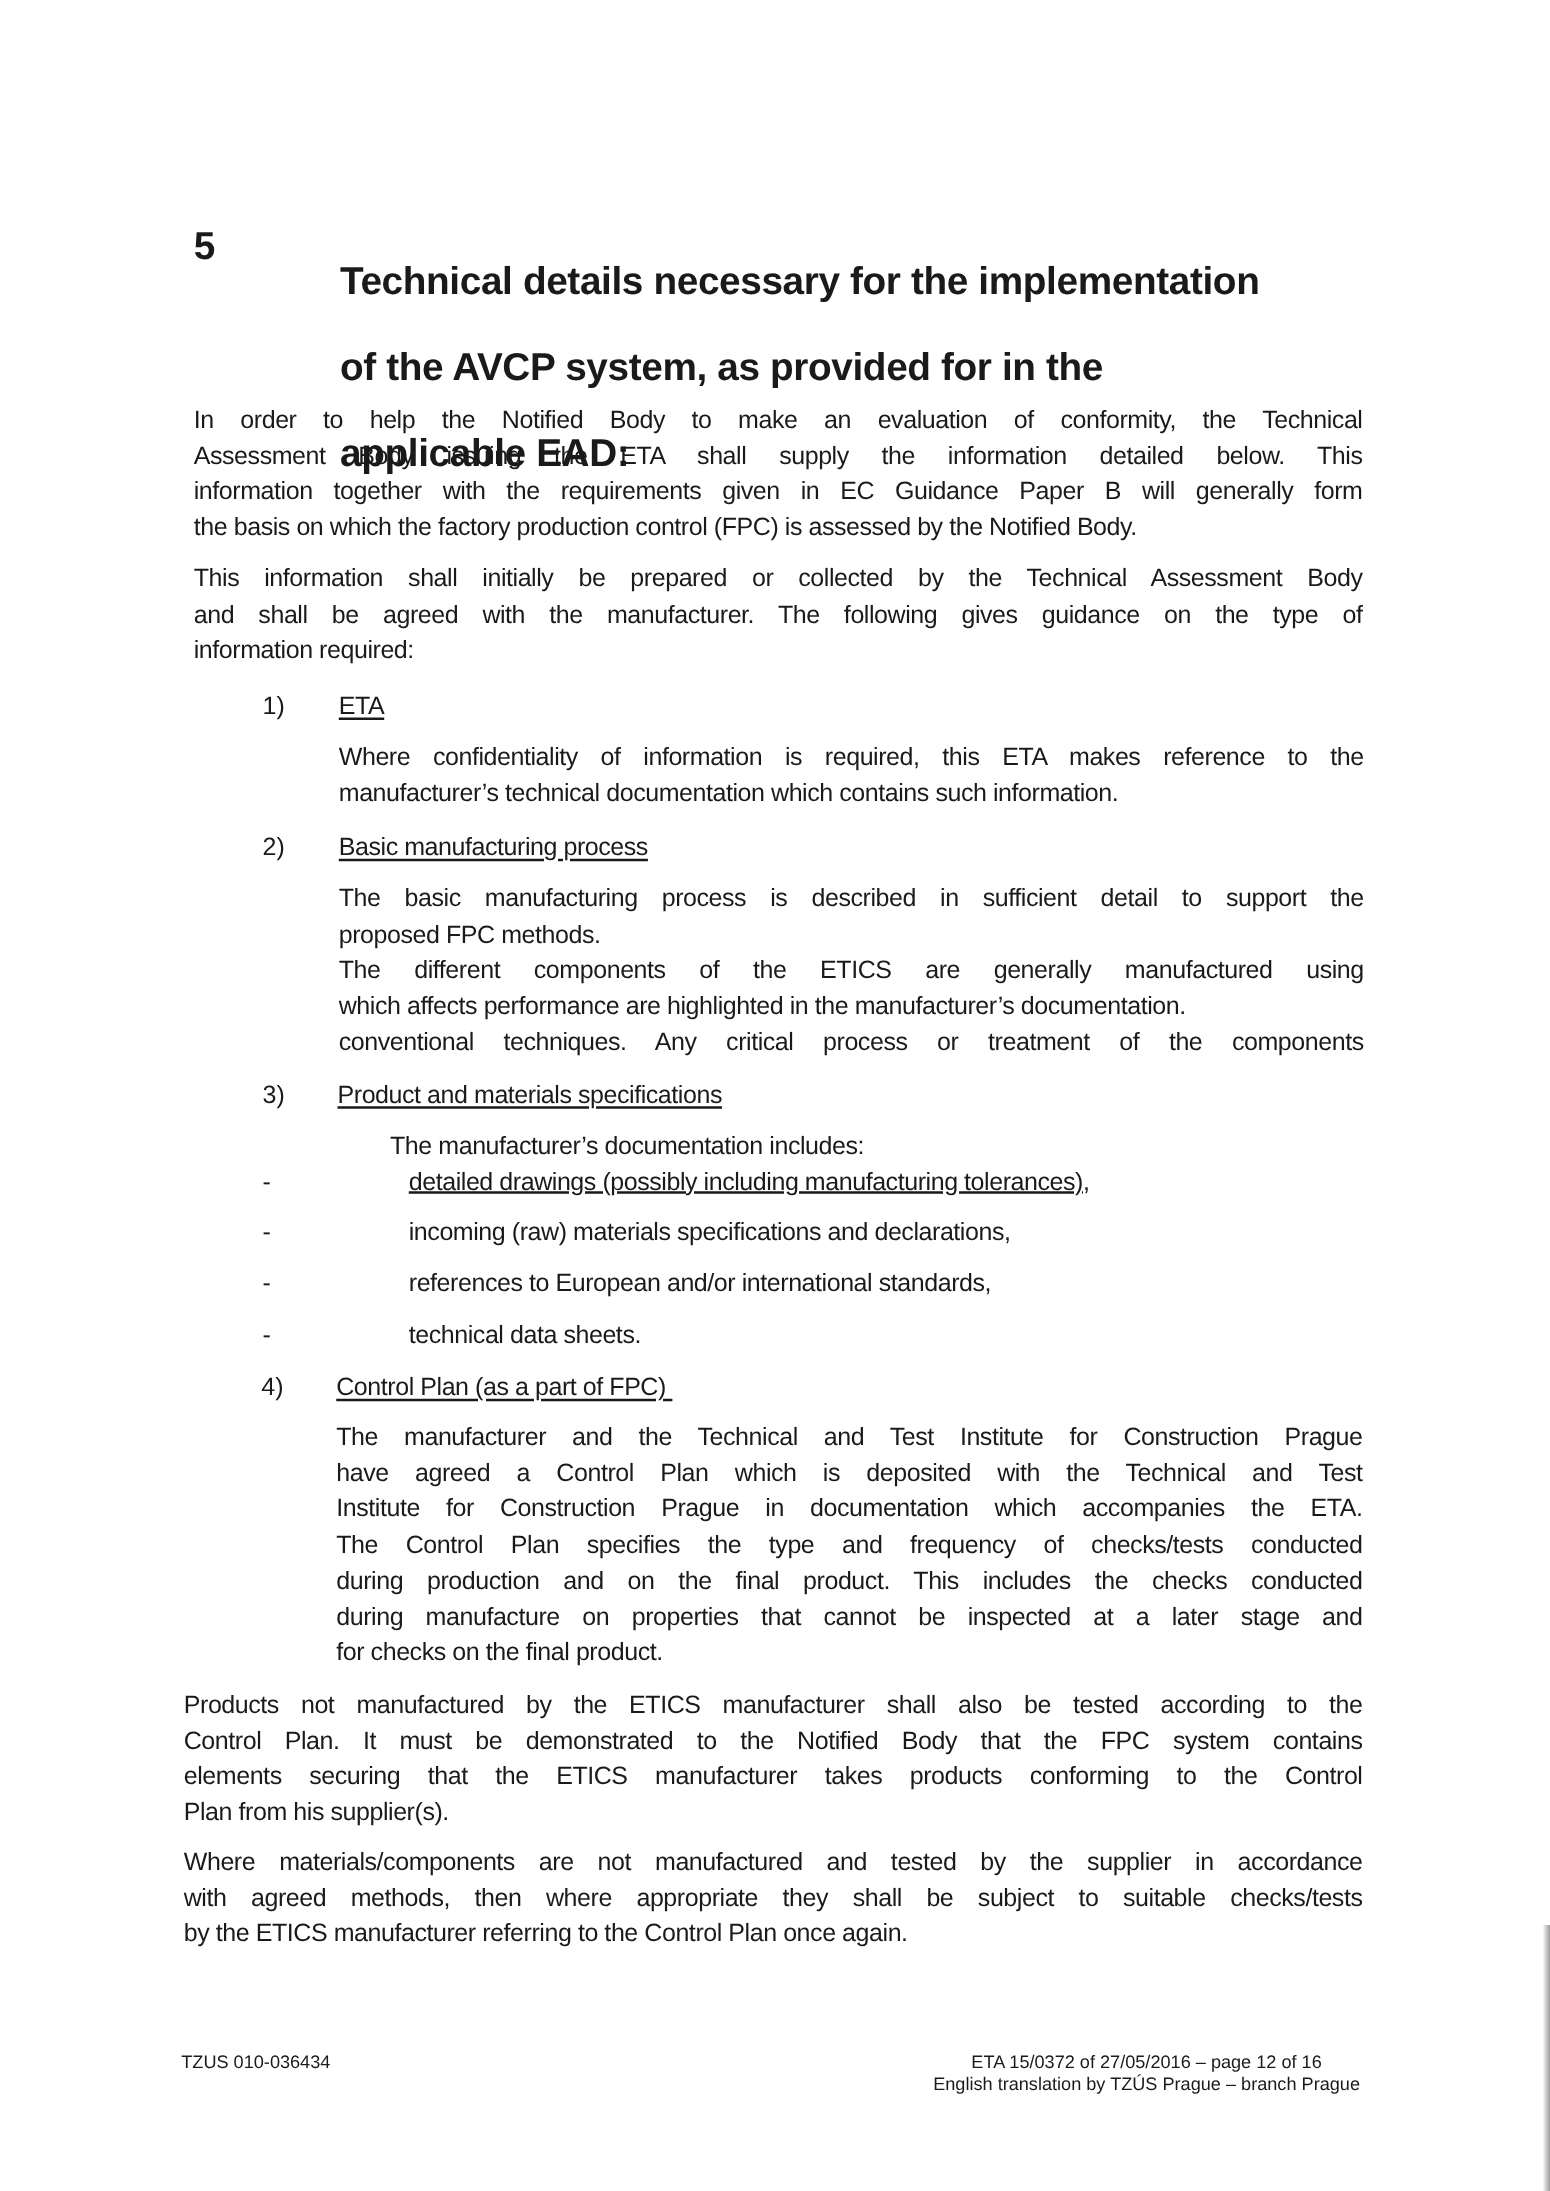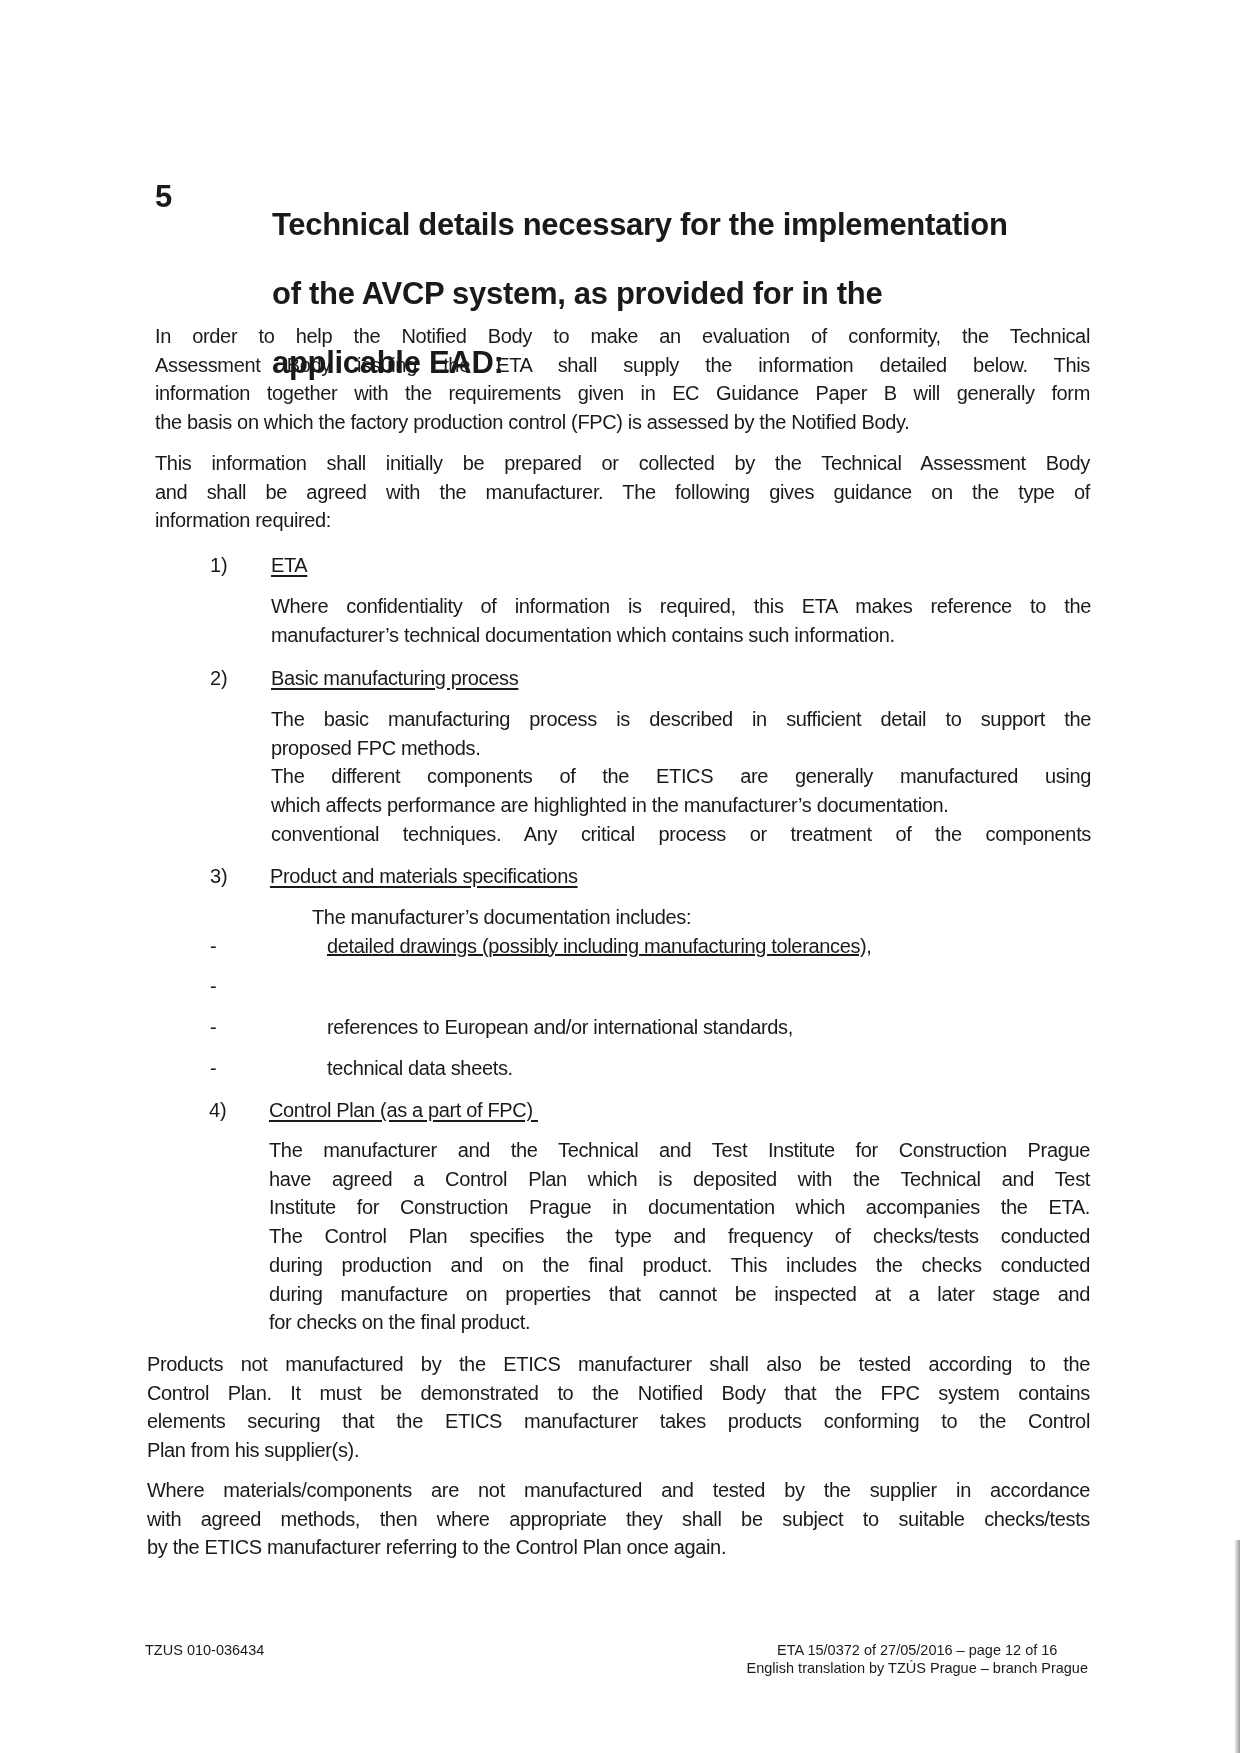--- a/index.html
+++ b/index.html
@@ -81,20 +81,21 @@
   </div>
 
   <div class="item-num" style="left:210px; top:862px;">3)</div>
   <div class="item-title" style="left:270px; top:862px;">Product and materials specifications</div>
   <div class="bullet-text" style="left:270px; top:903px;margin-left:42px;">The manufacturer’s documentation includes:</div>
 
   <div class="bullet-dash" style="left:210px; top:932px;">-</div>
   <div class="bullet-text" style="left:327px; top:932px;text-decoration:underline;">detailed drawings (possibly including manufacturing tolerances),</div>
 
   <div class="bullet-dash" style="left:210px; top:972px;">-</div>
+  <div class="bullet-text" style="left:327px; top:972px;">incoming (raw) materials specifications and declarations,</div>
 
   <div class="bullet-dash" style="left:210px; top:1013px;">-</div>
   <div class="bullet-text" style="left:327px; top:1013px;">references to European and/or international standards,</div>
 
   <div class="bullet-dash" style="left:210px; top:1054px;">-</div>
   <div class="bullet-text" style="left:327px; top:1054px;">technical data sheets.</div>
 
   <div class="item-num" style="left:209px; top:1096px;">4)</div>
   <div class="item-title" style="left:269px; top:1096px;">Control Plan (as a part of FPC) </div>
   <div class="para" style="left:269px; top:1136px; width:821px;">

